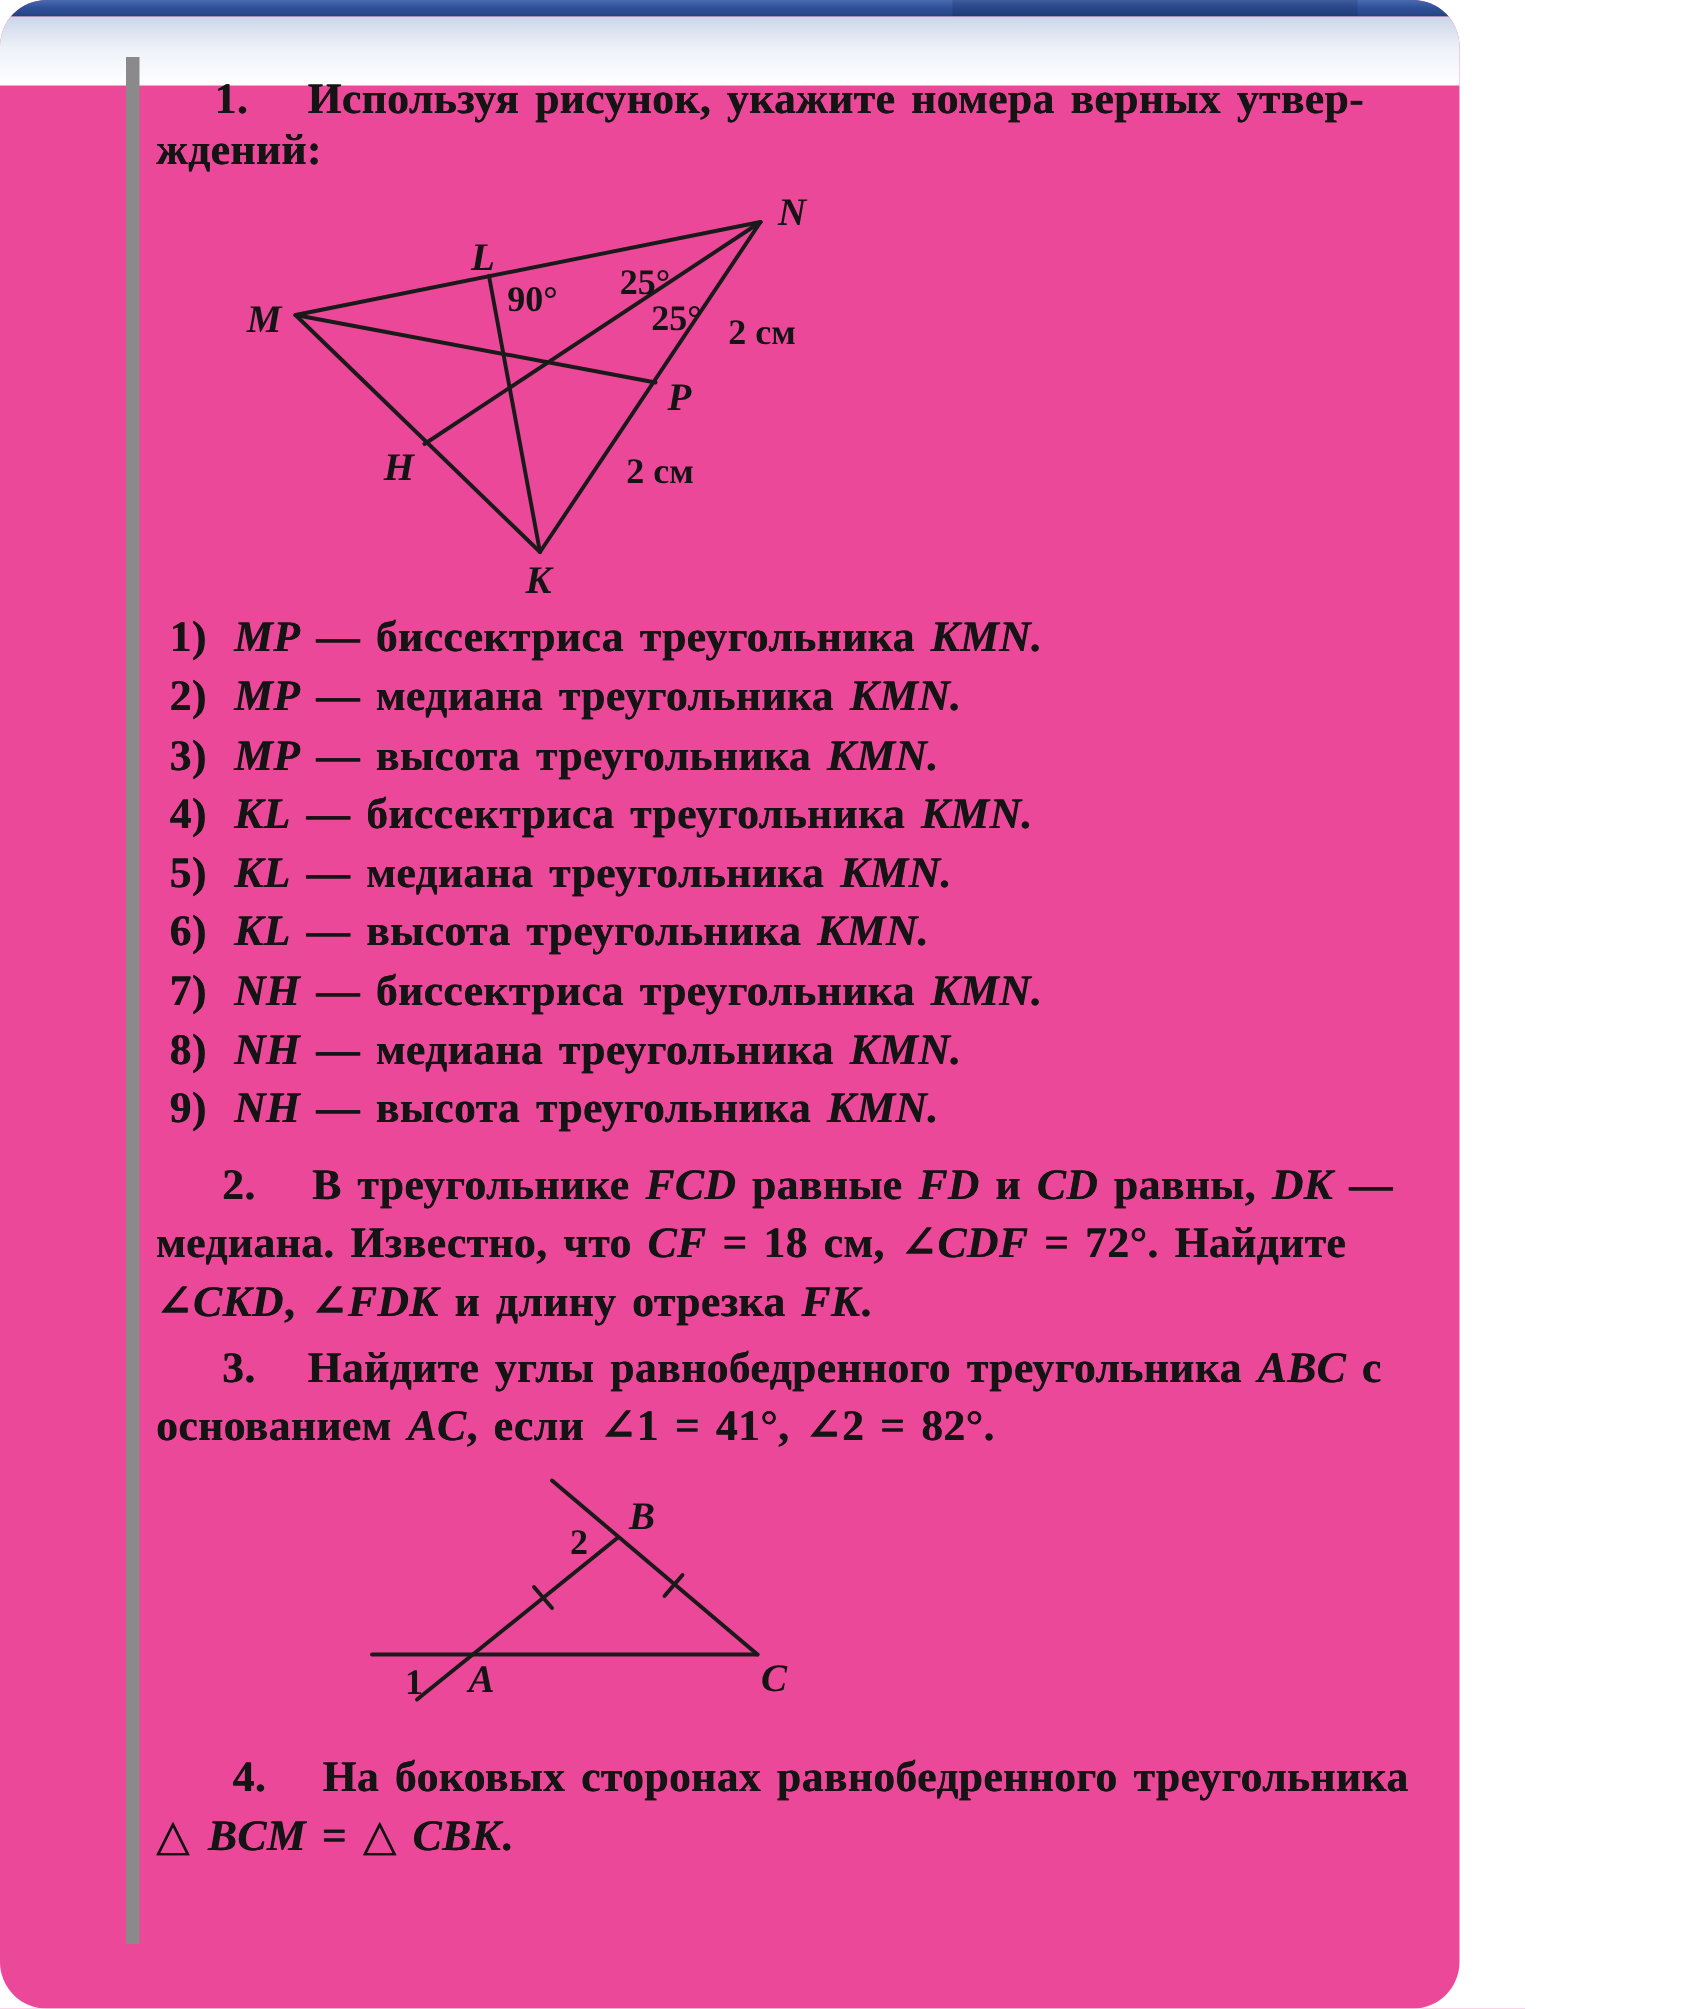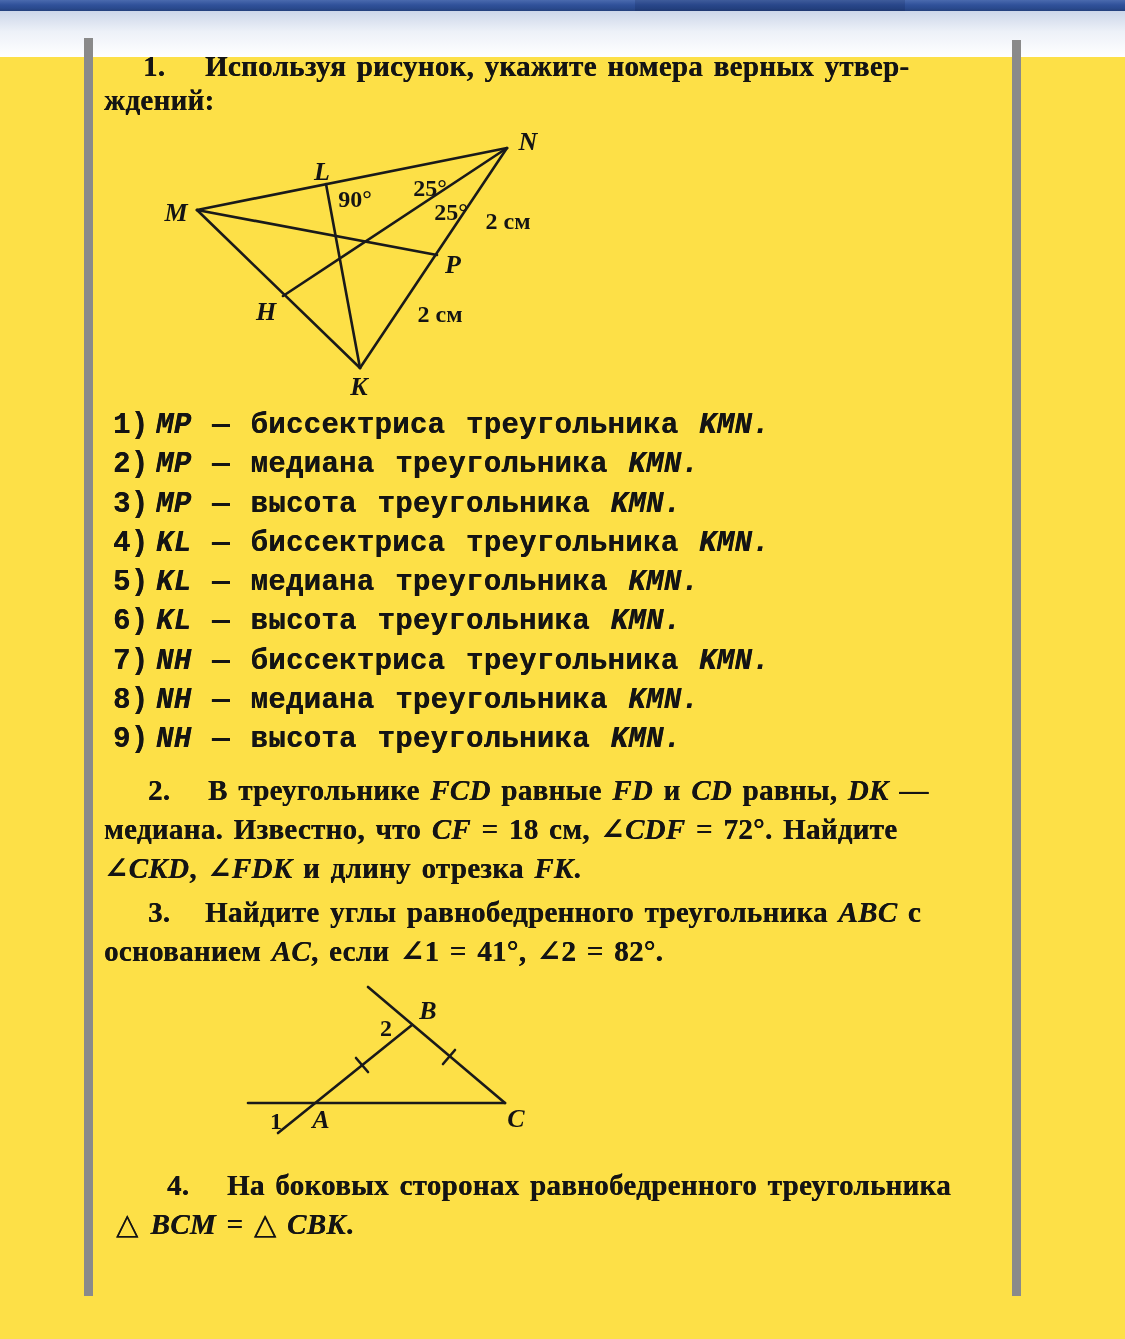--- a/index.html
+++ b/index.html
@@ -1,19 +1,19 @@
 <!DOCTYPE html>
 <html lang="ru"><head>
 <meta charset="utf-8">
 <style>
   * { margin:0; padding:0; box-sizing:border-box; }
   html,body { background:#ffffff; }
   .screen {
-    position:relative; width:1125px; height:1339px; background:#fde047; overflow:hidden;
-    font-family:"Liberation Serif","DejaVu Serif","DejaVu Sans",serif; color:#161616;
+    position:relative; width:973px; height:1339px; background:#ec4899; overflow:hidden;
+    font-family:"Liberation Serif","DejaVu Serif","DejaVu Sans",serif; color:#161616;border-radius:31px;
   }
   
   .topbar { position:absolute; left:0; top:0; width:1125px; height:11px;
             background:linear-gradient(#4a6aae 0%, #30519a 45%, #2a4a8e 75%, #24407c 100%); }
   .topbar-mid { position:absolute; left:635px; top:0; width:270px; height:11px;
                 background:rgba(8,20,56,0.16); }
   .fade { position:absolute; left:0; top:11px; width:1125px; height:46px;
           background:linear-gradient(#ccd6e9 0%, #edf1f8 45%, #ffffff 100%); }
   
   .vbar { position:absolute; width:9px; background:#8a8a8a; }
@@ -22,25 +22,25 @@
   
   .bodytext { font-weight:bold; font-size:29px; letter-spacing:0.3px; word-spacing:3px;
               white-space:nowrap; color:#141414; text-shadow:0.3px 0 0 currentColor; }
   .m { font-style:italic; }
   .line { line-height:39px; }
   .pnum { display:inline-block; }
   .pn1 { width:62px; } .pn2 { width:60px; } .pn3 { width:57px; } .pn4 { width:60px; }
   .p1l1 { position:absolute; left:104px; top:50px;  padding-left:39px; }
   .p1l2 { position:absolute; left:104px; top:84px; }
   .items { position:absolute; left:104px; top:406px; }
-  .item  { line-height:39.3px;font-family:Liberation Mono, monospace; }
+  .item  { line-height:39.3px; }
   .inum  { display:inline-block; width:52px; padding-left:9px; }
   .p2 { position:absolute; left:104px; top:771px; }
   .p3 { position:absolute; left:104px; top:893px; }
-  .p4 { position:absolute; left:116px; top:1166px; } .ind3 { padding-left:44px; } .ind4 { padding-left:51px; }
+  .p4 { position:absolute; left:104px; top:1166px; } .ind3 { padding-left:44px; } .ind4 { padding-left:51px; }
   .tri-sym { letter-spacing:1px; }
   
   .fig1 { position:absolute; left:160px; top:125px; }
   .fig3 { position:absolute; left:240px; top:975px; }
   svg line { stroke:#1a1a1a; stroke-width:2.6; stroke-linecap:round; fill:none; }
   .flab { font:bold italic 26px "Liberation Serif","DejaVu Serif",serif; fill:#141414; }
   .fnum { font:bold 24px "Liberation Serif","DejaVu Serif",serif; fill:#141414; }
 </style>
 </head>
 <body>

